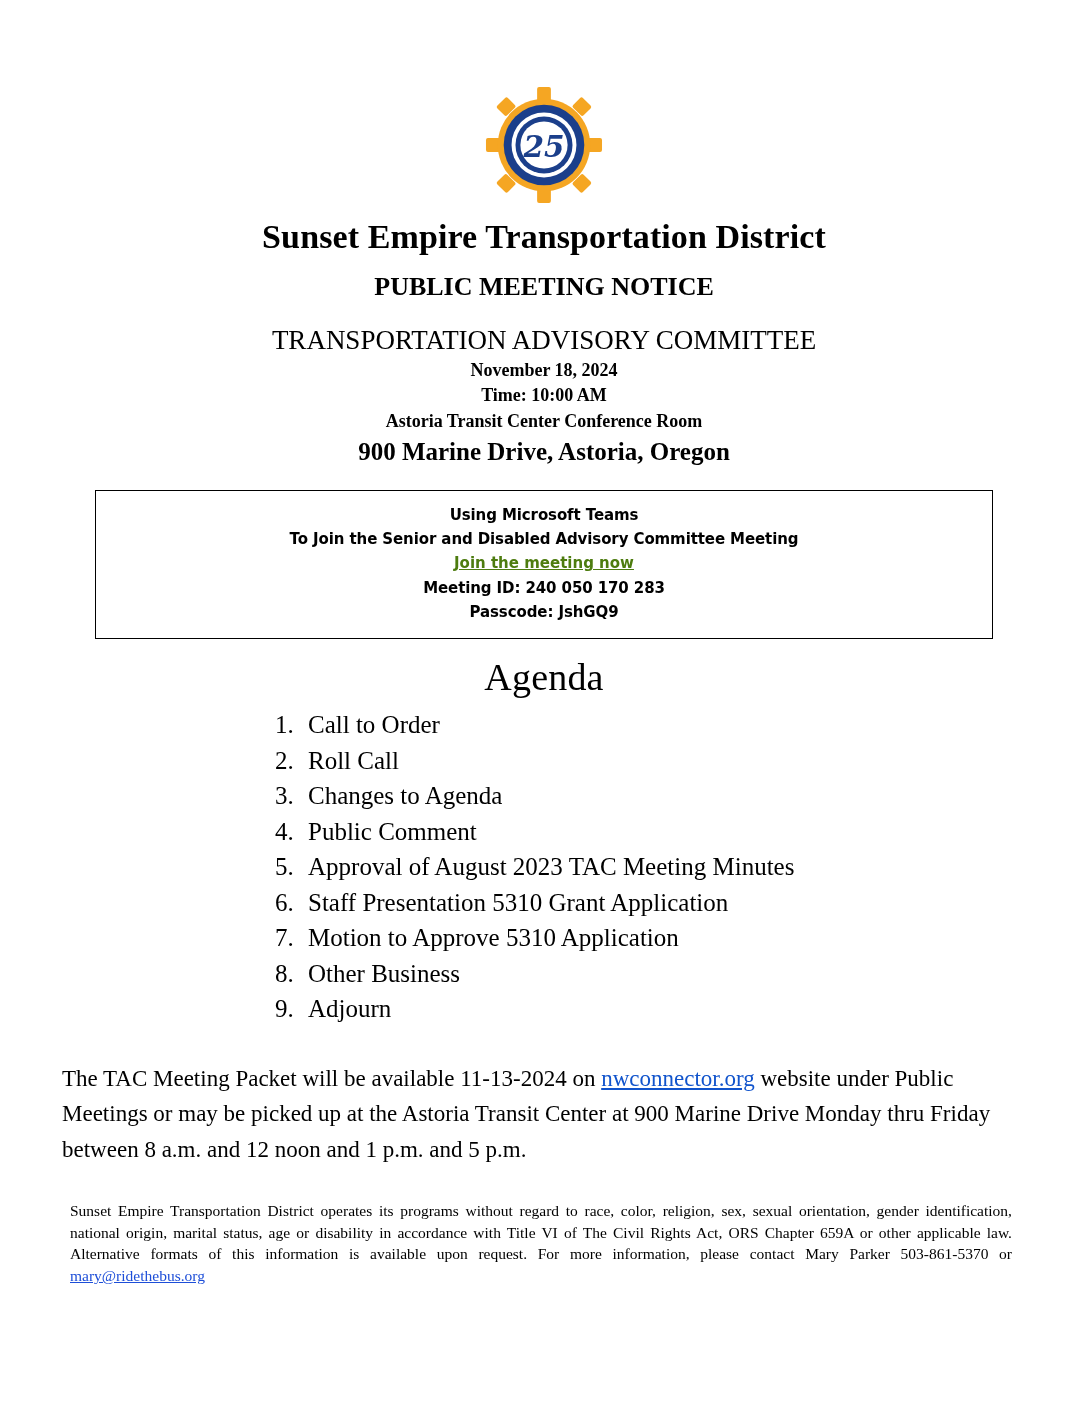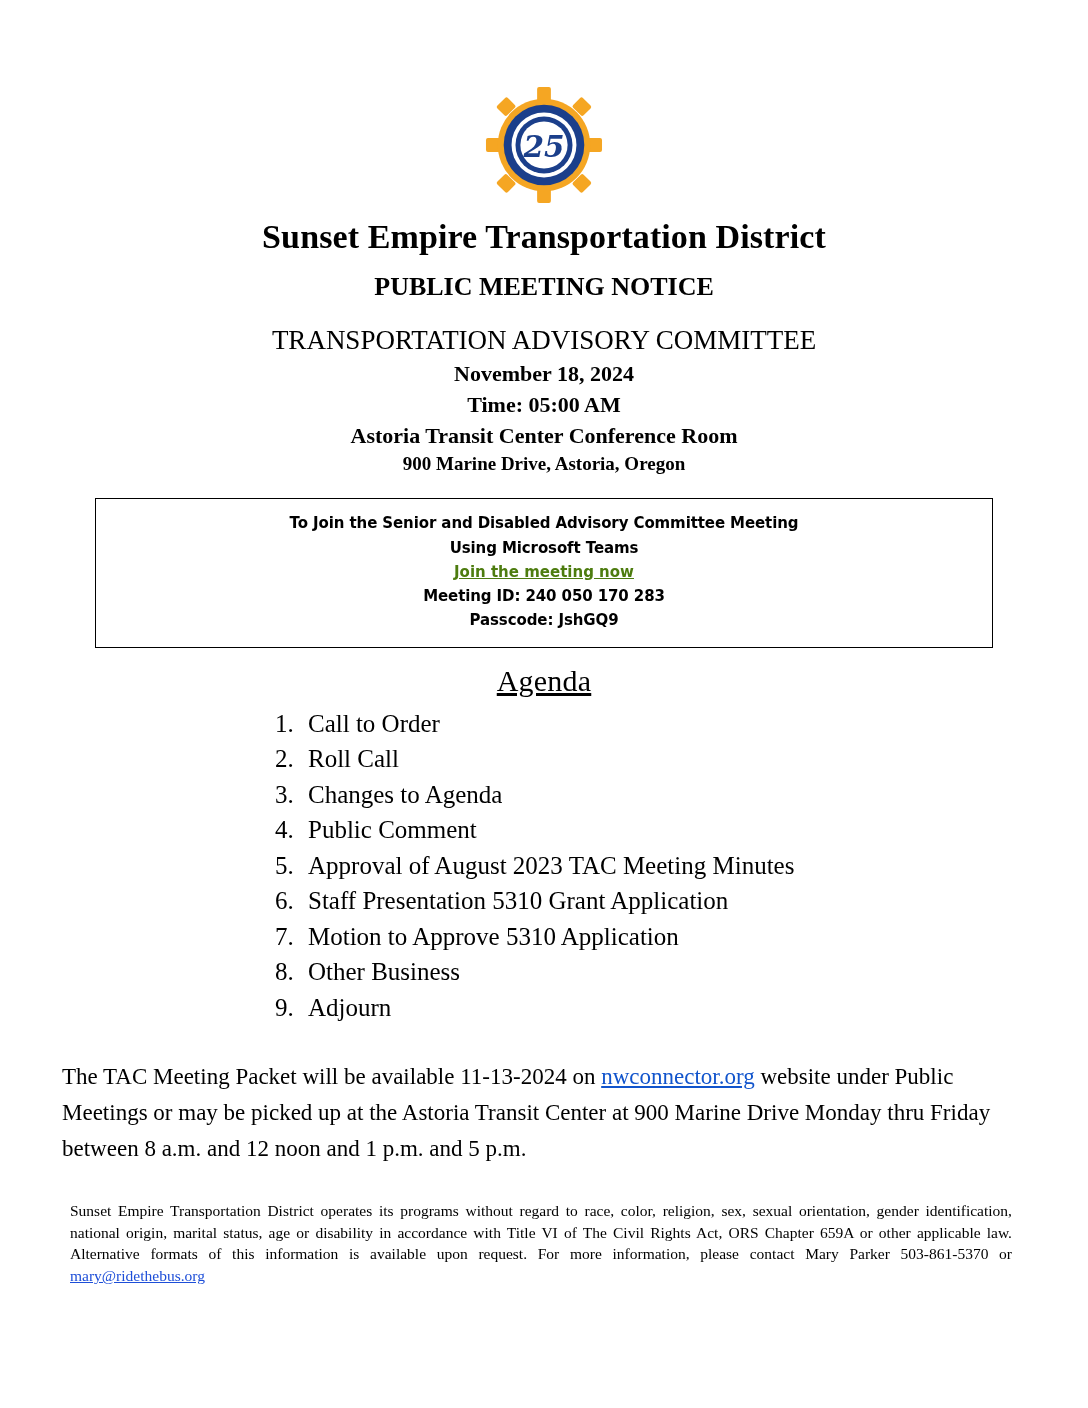--- a/index.html
+++ b/index.html
@@ -53,26 +53,26 @@
     line-height: 1.3;
     margin-top: 14px;
   }
   .committee-title {
     font-size: 27px;
     font-weight: normal;
     margin-top: 20px;
     line-height: 1.25;
   }
   .meet-line {
-    font-size: 22px;
+    font-size: 18px;
     font-weight: bold;
     line-height: 1.42;
   }
   .meet-line.big {
-    font-size: 19px;
+    font-size: 25px;
   }
 
   
   .teams-box {
     margin: 20px 33px 0 33px;
     border: 1.5px solid #000;
     padding: 12px 10px 14px 10px;
     text-align: center;
     font-family: "DejaVu Sans", sans-serif;
   }
@@ -87,23 +87,22 @@
     font-weight: bold;
     color: #4d7c0f;
     text-decoration: underline;
     line-height: 1.62;
     cursor: pointer;
   }
 
   
   .agenda-heading {
     text-align: center;
-    font-size: 30px;
+    font-size: 38px;
     margin-top: 16px;
-    text-decoration: underline;
     letter-spacing: 0.2px;
   }
   ol.agenda {
     margin: 8px 0 0 0;
     padding-left: 238px;
     font-size: 25px;
     line-height: 1.42;
   }
   ol.agenda li {
     padding-left: 8px;
@@ -169,28 +168,28 @@
         </g>
       </svg>
     </div>
   </div>
 
   <div class="title-block">
     <div class="org-title">Sunset Empire Transportation District</div>
     <div class="notice-title">PUBLIC MEETING NOTICE</div>
     <div class="committee-title">TRANSPORTATION ADVISORY COMMITTEE</div>
     <div class="meet-line">November 18, 2024</div>
-    <div class="meet-line">Time:  05:00 AM</div>
+    <div class="meet-line">Time:  10:00 AM</div>
     <div class="meet-line">Astoria Transit Center Conference Room</div>
     <div class="meet-line big">900 Marine Drive,  Astoria, Oregon</div>
   </div>
 
   <div class="teams-box">
+    <div class="teams-line">Using Microsoft Teams</div>
     <div class="teams-line">To Join the Senior and Disabled Advisory Committee Meeting</div>
-    <div class="teams-line">Using Microsoft Teams</div>
     <div><a class="teams-link" href="#">Join the meeting now</a></div>
     <div class="teams-line">Meeting ID: 240 050 170 283</div>
     <div class="teams-line">Passcode: JshGQ9</div>
   </div>
 
   <div class="agenda-heading">Agenda</div>
 
   <ol class="agenda">
     <li>Call to Order</li>
     <li>Roll Call</li>

